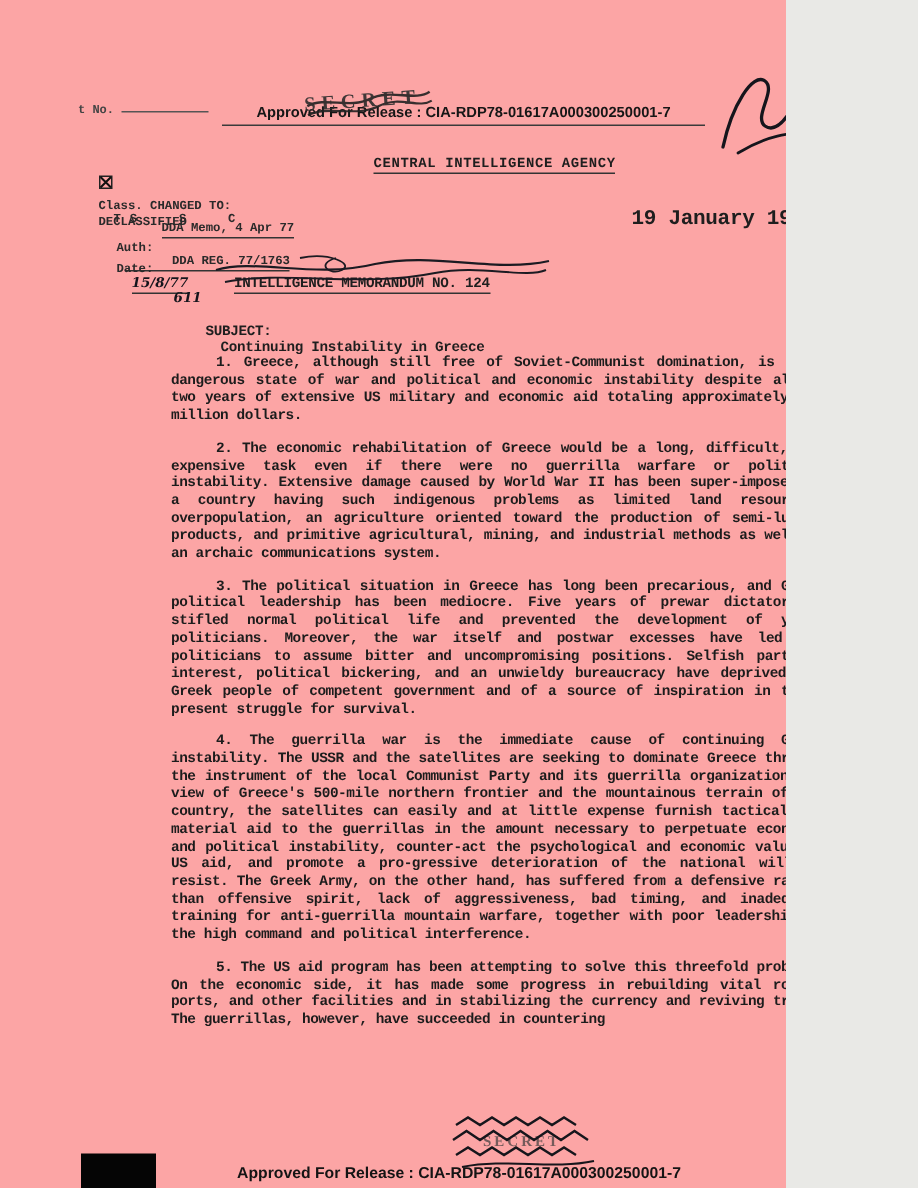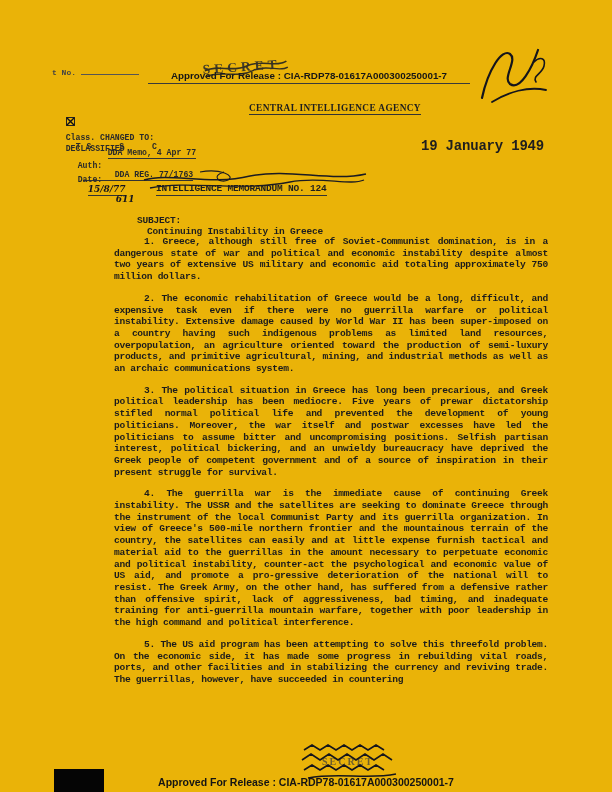--- a/index.html
+++ b/index.html
@@ -4,22 +4,22 @@
 <style>
   * { box-sizing: border-box; }
   html, body { margin: 0; padding: 0; }
   body {
     width: 612px; height: 792px;
     background: #e9e9e6;
     font-family: "Liberation Mono", monospace;
   }
   .page {
     position: relative;
-    width: 612px; height: 792px;
-    background: #eab308;
+    width: 524px; height: 792px;
+    background: #fca5a5;
     overflow: hidden;
     color: #1e1e1e;
   }
   .abs { position: absolute; }
   .typed { font-weight: bold; letter-spacing: -0.2px; white-space: pre; }
   .stamp-line { font-size: 8.2px; font-weight: bold; white-space: pre; color: #2a2a2a; }
   .u { border-bottom: 1px solid #333; padding-bottom: 1px; }
   .hand { font-family: "DejaVu Serif", serif; font-style: italic; font-weight: bold; color: #15151c; }
 
   .doc-no { left: 52px; top: 67px; font-size: 8px; font-weight: bold; color:#444; }
@@ -58,21 +58,21 @@
   .row-declass .checkbox { margin-right: 5px; }
   .row-class-changed { left: 46px; top: 124px; }
   .row-class-changed .levels { margin-left: 10px; letter-spacing: 6px; }
   .row-dda { left: 88px; top: 139px; }
   .row-auth { left: 58px; top: 152px; }
   .row-auth .val { margin-left: 6px; padding-left: 31px; }
   .row-date { left: 58px; top: 166px; }
   .row-date .val { margin-left: 10px; font-size: 9px; }
   .row-date .note { margin-left: 38px; font-size: 9px; }
 
-  .agency { left: 249px; top: 103px; font-size: 9.3px; letter-spacing: 0.4px; font-family: Liberation Serif, serif; }
+  .agency { left: 249px; top: 103px; font-size: 9.3px; letter-spacing: 0.4px; }
   .doc-date { left: 421px; top: 138px; font-size: 14px; }
 
   .memo-title-wrap { left: 156px; top: 178px; }
   .memo-title { font-size: 9.5px; }
   .memo-scribble { left: -16px; top: -12px; width: 230px; height: 32px; pointer-events: none; }
 
   .subject { left: 115px; top: 204px; font-size: 9.5px; }
   .subject .sub-text { margin-left: 10px; }
 
   .body-text {

